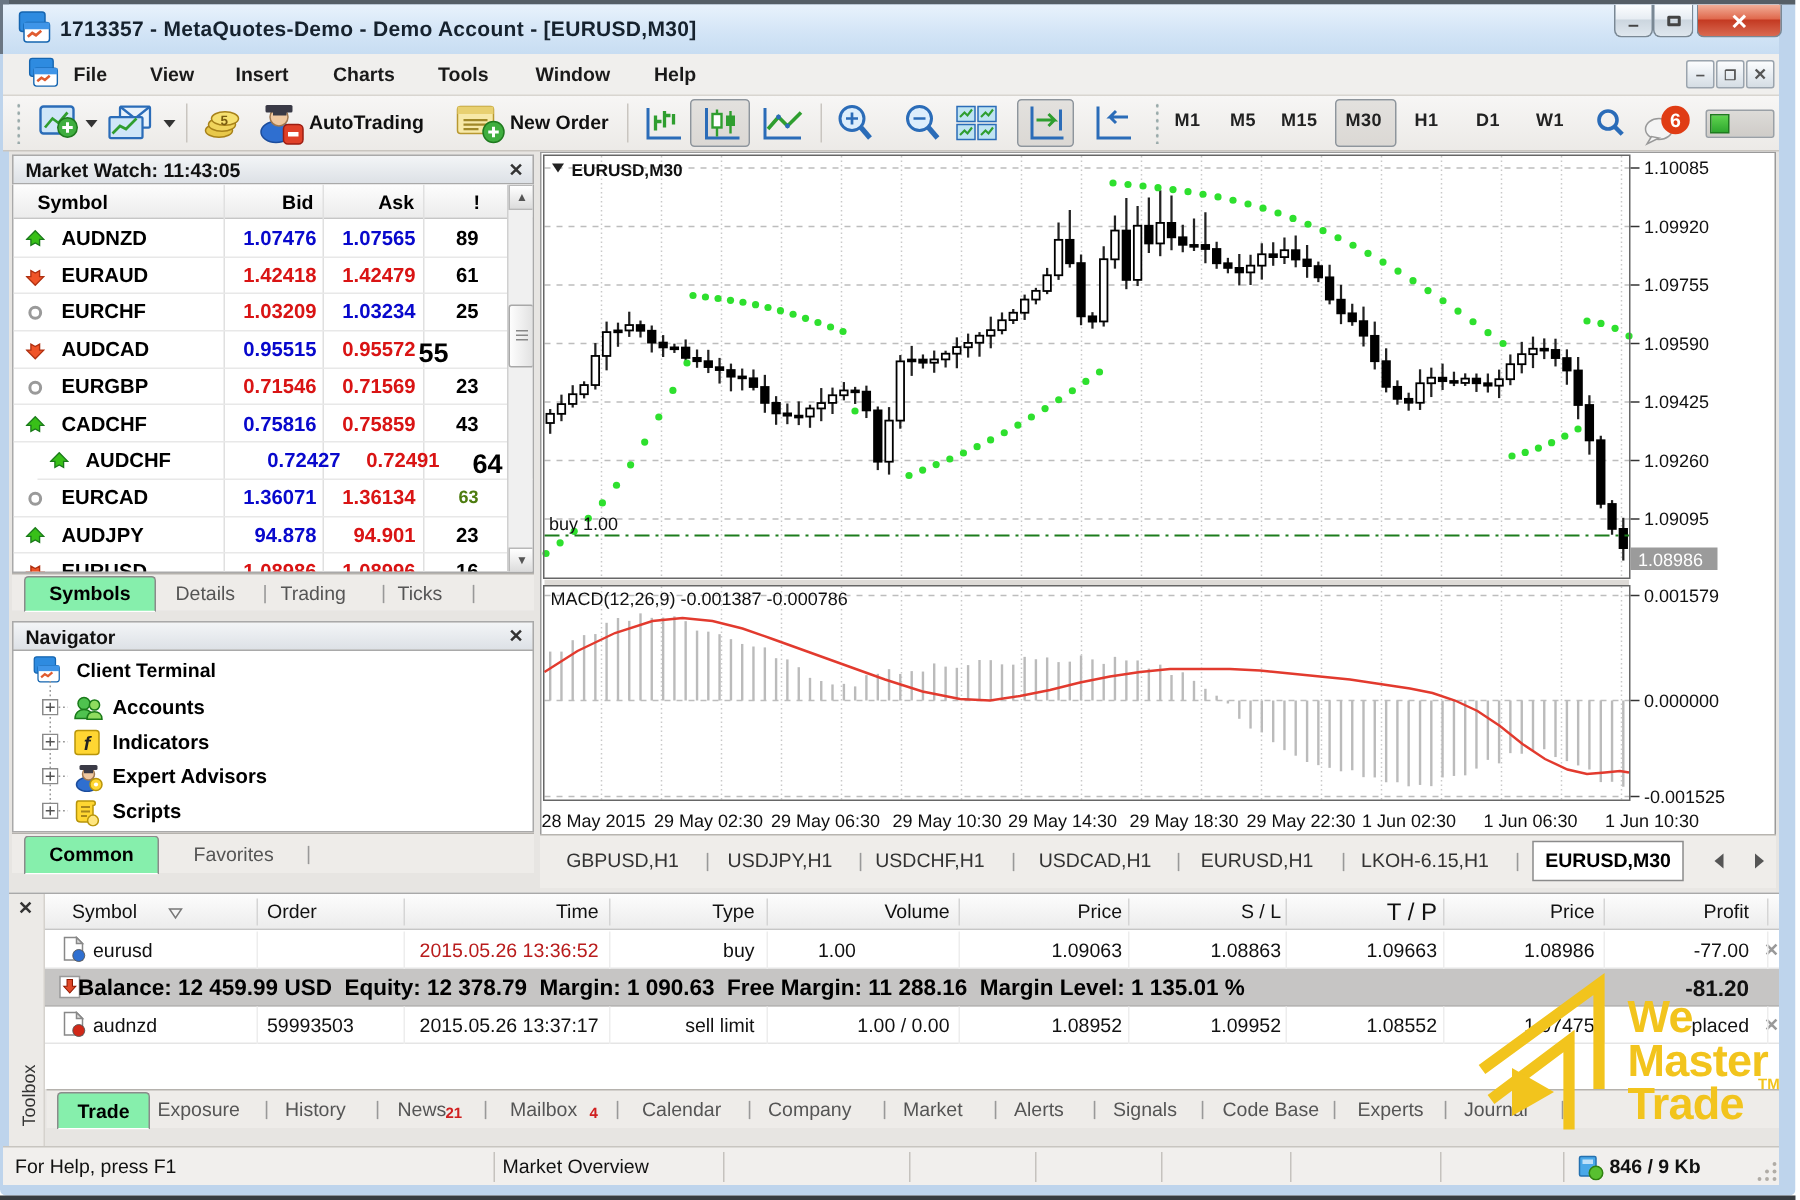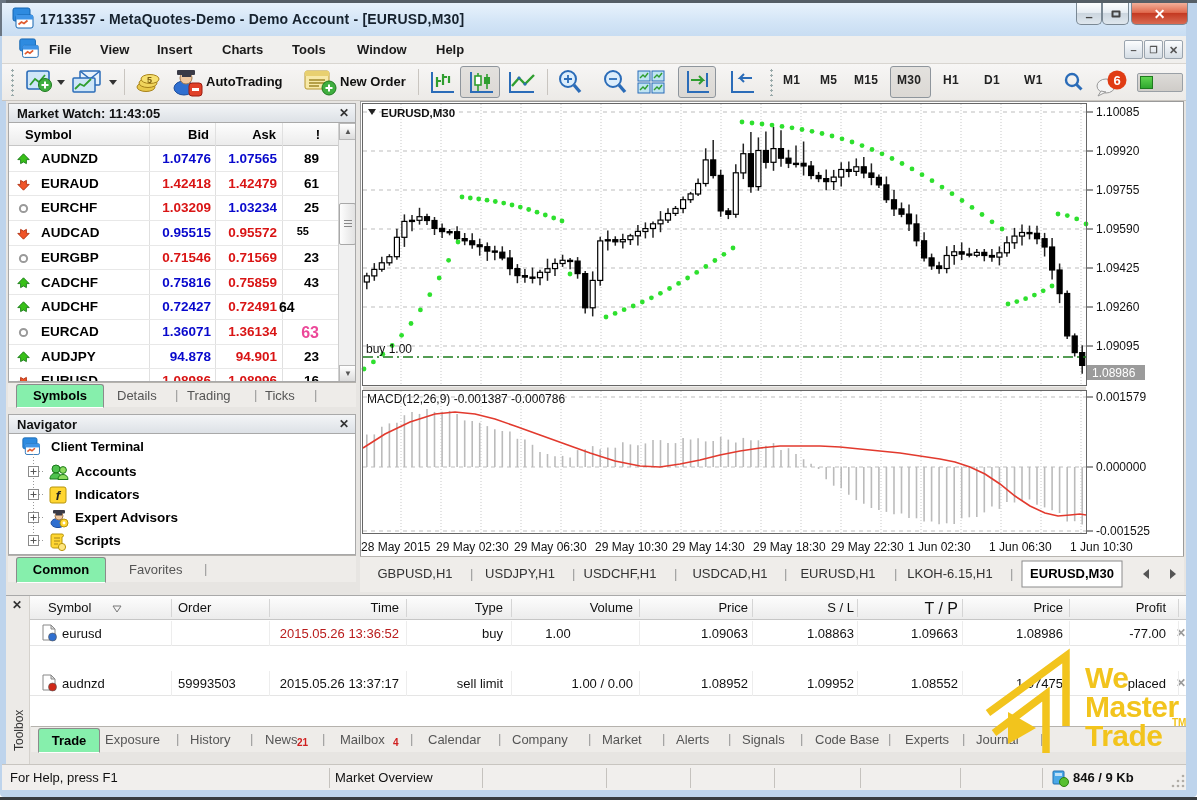--- a/index.html
+++ b/index.html
@@ -238,57 +238,57 @@
 <span class="num blue" style="position:absolute;left:198px;width:70px;top:4px;font-size:13.5px;text-align:right">1.03234</span>
 <span class="num" style="position:absolute;left:270px;width:40px;top:4px;font-size:13.5px;text-align:right;color:#000">25</span>
 </div>
 <div style="position:absolute;left:0;top:98.1px;width:330px;height:24.7px;border-bottom:1px solid #e8e8e8">
 <svg class="abs" style="left:8px;top:6px" width="13" height="13" viewBox="0 0 13 13">
             <path d="M6.5 12.2 L0.8 6.4 L3.6 6.4 L3.6 2.4 L6.5 4 L9.4 2.4 L9.4 6.4 L12.2 6.4 Z" fill="#f05428" stroke="#b03010" stroke-width=".9"></path>
           </svg>
 <span style="position:absolute;left:32px;top:4px;font-size:13.5px;font-weight:700;color:#000">AUDCAD</span>
 <span class="num blue" style="position:absolute;left:130px;width:72px;top:4px;font-size:13.5px;text-align:right">0.95515</span>
 <span class="num red" style="position:absolute;left:198px;width:70px;top:4px;font-size:13.5px;text-align:right">0.95572</span>
-<span class="num" style="position:absolute;left:260px;width:40px;top:4px;font-size:11px;text-align:right;color:#000">55</span>
+<span class="num" style="position:absolute;left:270px;width:40px;top:4px;font-size:18px;color:#000">55</span>
 </div>
 <div style="position:absolute;left:0;top:122.8px;width:330px;height:24.7px;border-bottom:1px solid #e8e8e8">
 <svg class="abs" style="left:8px;top:6px" width="13" height="13" viewBox="0 0 13 13">
             <circle cx="6.5" cy="6.5" r="3.6" fill="none" stroke="#9a9a9a" stroke-width="2"></circle>
           </svg>
 <span style="position:absolute;left:32px;top:4px;font-size:13.5px;font-weight:700;color:#000">EURGBP</span>
 <span class="num red" style="position:absolute;left:130px;width:72px;top:4px;font-size:13.5px;text-align:right">0.71546</span>
 <span class="num red" style="position:absolute;left:198px;width:70px;top:4px;font-size:13.5px;text-align:right">0.71569</span>
 <span class="num" style="position:absolute;left:270px;width:40px;top:4px;font-size:13.5px;text-align:right;color:#000">23</span>
 </div>
 <div style="position:absolute;left:0;top:147.5px;width:330px;height:24.7px;border-bottom:1px solid #e8e8e8">
 <svg class="abs" style="left:8px;top:6px" width="13" height="13" viewBox="0 0 13 13">
             <path d="M6.5 0.8 L12.2 6.6 L9.4 6.6 L9.4 10.6 L6.5 9 L3.6 10.6 L3.6 6.6 L0.8 6.6 Z" fill="#38c018" stroke="#1a7a1a" stroke-width=".9"></path>
           </svg>
 <span style="position:absolute;left:32px;top:4px;font-size:13.5px;font-weight:700;color:#000">CADCHF</span>
 <span class="num blue" style="position:absolute;left:130px;width:72px;top:4px;font-size:13.5px;text-align:right">0.75816</span>
 <span class="num red" style="position:absolute;left:198px;width:70px;top:4px;font-size:13.5px;text-align:right">0.75859</span>
 <span class="num" style="position:absolute;left:270px;width:40px;top:4px;font-size:13.5px;text-align:right;color:#000">43</span>
 </div>
-<div style="position:absolute;left:0;top:172.2px;width:366px;height:24.7px;border-bottom:1px solid #e8e8e8">
+<div style="position:absolute;left:16px;top:172.2px;width:366px;height:24.7px;border-bottom:1px solid #e8e8e8">
 <svg class="abs" style="left:8px;top:6px" width="13" height="13" viewBox="0 0 13 13">
             <path d="M6.5 0.8 L12.2 6.6 L9.4 6.6 L9.4 10.6 L6.5 9 L3.6 10.6 L3.6 6.6 L0.8 6.6 Z" fill="#38c018" stroke="#1a7a1a" stroke-width=".9"></path>
           </svg>
 <span style="position:absolute;left:32px;top:4px;font-size:13.5px;font-weight:700;color:#000">AUDCHF</span>
 <span class="num blue" style="position:absolute;left:130px;width:72px;top:4px;font-size:13.5px;text-align:right">0.72427</span>
 <span class="num red" style="position:absolute;left:198px;width:70px;top:4px;font-size:13.5px;text-align:right">0.72491</span>
-<span class="num" style="position:absolute;left:270px;width:40px;top:4px;font-size:14px;color:#000">64</span>
+<span class="num" style="position:absolute;left:270px;width:40px;top:4px;font-size:18px;text-align:right;color:#000">64</span>
 </div>
 <div style="position:absolute;left:0;top:196.9px;width:330px;height:24.7px;border-bottom:1px solid #e8e8e8">
 <svg class="abs" style="left:8px;top:6px" width="13" height="13" viewBox="0 0 13 13">
             <circle cx="6.5" cy="6.5" r="3.6" fill="none" stroke="#9a9a9a" stroke-width="2"></circle>
           </svg>
 <span style="position:absolute;left:32px;top:4px;font-size:13.5px;font-weight:700;color:#000">EURCAD</span>
 <span class="num blue" style="position:absolute;left:130px;width:72px;top:4px;font-size:13.5px;text-align:right">1.36071</span>
 <span class="num red" style="position:absolute;left:198px;width:70px;top:4px;font-size:13.5px;text-align:right">1.36134</span>
-<span class="num" style="position:absolute;left:270px;width:40px;top:4px;font-size:16px;text-align:right;color:#ec4899">63</span>
+<span class="num" style="position:absolute;left:270px;width:40px;top:4px;font-size:12px;text-align:right;color:#4d7c0f">63</span>
 </div>
 <div style="position:absolute;left:0;top:221.6px;width:330px;height:24.7px;border-bottom:1px solid #e8e8e8">
 <svg class="abs" style="left:8px;top:6px" width="13" height="13" viewBox="0 0 13 13">
             <path d="M6.5 0.8 L12.2 6.6 L9.4 6.6 L9.4 10.6 L6.5 9 L3.6 10.6 L3.6 6.6 L0.8 6.6 Z" fill="#38c018" stroke="#1a7a1a" stroke-width=".9"></path>
           </svg>
 <span style="position:absolute;left:32px;top:4px;font-size:13.5px;font-weight:700;color:#000">AUDJPY</span>
 <span class="num blue" style="position:absolute;left:130px;width:72px;top:4px;font-size:13.5px;text-align:right">94.878</span>
 <span class="num red" style="position:absolute;left:198px;width:70px;top:4px;font-size:13.5px;text-align:right">94.901</span>
 <span class="num" style="position:absolute;left:270px;width:40px;top:4px;font-size:13.5px;text-align:right;color:#000">23</span>
 </div>
@@ -919,20 +919,28 @@
 <span style="position:absolute;left:219px;width:150px;top:5px;font-size:13px;color:#b91c1c;text-align:right">2015.05.26 13:36:52</span>
 <span style="position:absolute;left:323px;width:150px;top:5px;font-size:13px;color:#111;text-align:right">buy</span>
 <span style="position:absolute;left:453px;width:150px;top:5px;font-size:13px;color:#111;text-align:center">1.00</span>
 <span style="position:absolute;left:568px;width:150px;top:5px;font-size:13px;color:#111;text-align:right">1.09063</span>
 <span style="position:absolute;left:674px;width:150px;top:5px;font-size:13px;color:#111;text-align:right">1.08863</span>
 <span style="position:absolute;left:778px;width:150px;top:5px;font-size:13px;color:#111;text-align:right">1.09663</span>
 <span style="position:absolute;left:883px;width:150px;top:5px;font-size:13px;color:#111;text-align:right">1.08986</span>
 <span style="position:absolute;left:986px;width:150px;top:5px;font-size:13px;color:#111;text-align:right">-77.00</span>
 <span style="position:absolute;left:1146px;top:5px;font-size:12px;color:#999;font-weight:700">✕</span>
 </div>
+<div style="position:absolute;left:24px;top:50px;width:1156px;height:25px;background:#c6c5c4;border-bottom:1px solid #b5b4b3">
+<svg class="abs" style="left:9px;top:4px" width="15" height="16" viewBox="0 0 15 16">
+          <rect x="1" y="1" width="13" height="14" fill="#fff" stroke="#999"></rect>
+          <path d="M7.5 12L3.5 7.5h2.2V3h3.6v4.5h2.2z" fill="#e04828" stroke="#901800" stroke-width=".7"></path>
+        </svg>
+<span style="position:absolute;left:22px;top:4px;font-size:15px;color:#000;font-weight:700">Balance: 12 459.99 USD&nbsp;&nbsp;Equity: 12 378.79&nbsp;&nbsp;Margin: 1 090.63&nbsp;&nbsp;Free Margin: 11 288.16&nbsp;&nbsp;Margin Level: 1 135.01 %</span>
+<span style="position:absolute;left:1016px;width:120px;top:5px;font-size:15px;color:#111;font-weight:700;text-align:right">-81.20</span>
+</div>
 <div style="position:absolute;left:24px;top:75px;width:1156px;height:25px;border-bottom:1px solid #e5e5e5">
 <svg class="abs" style="left:11px;top:3px" width="17" height="18" viewBox="0 0 17 18">
           <path d="M2 1h8l4 4v11H2z" fill="#fff" stroke="#888"></path>
           <path d="M10 1l4 4h-4z" fill="#ddd" stroke="#888"></path>
           <circle cx="11.5" cy="13" r="4" fill="#d02818" stroke="#555" stroke-width=".6"></circle>
         </svg>
 <span style="position:absolute;left:32px;top:5px;font-size:13px;color:#111">audnzd</span>
 <span style="position:absolute;left:148px;top:5px;font-size:13px;color:#111">59993503</span>
 <span style="position:absolute;left:219px;width:150px;top:5px;font-size:13px;color:#111;text-align:right">2015.05.26 13:37:17</span>
 <span style="position:absolute;left:323px;width:150px;top:5px;font-size:13px;color:#111;text-align:right">sell limit</span>

